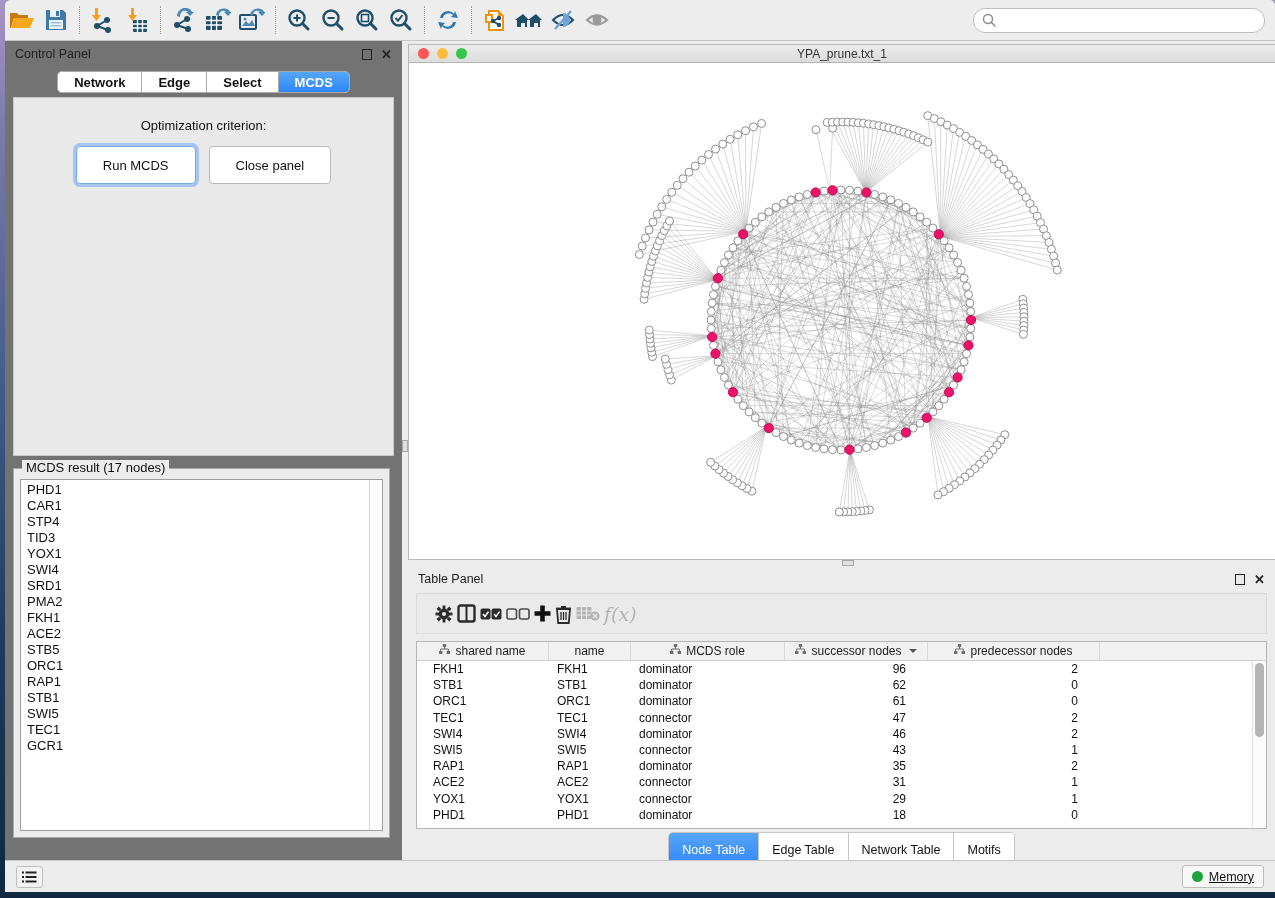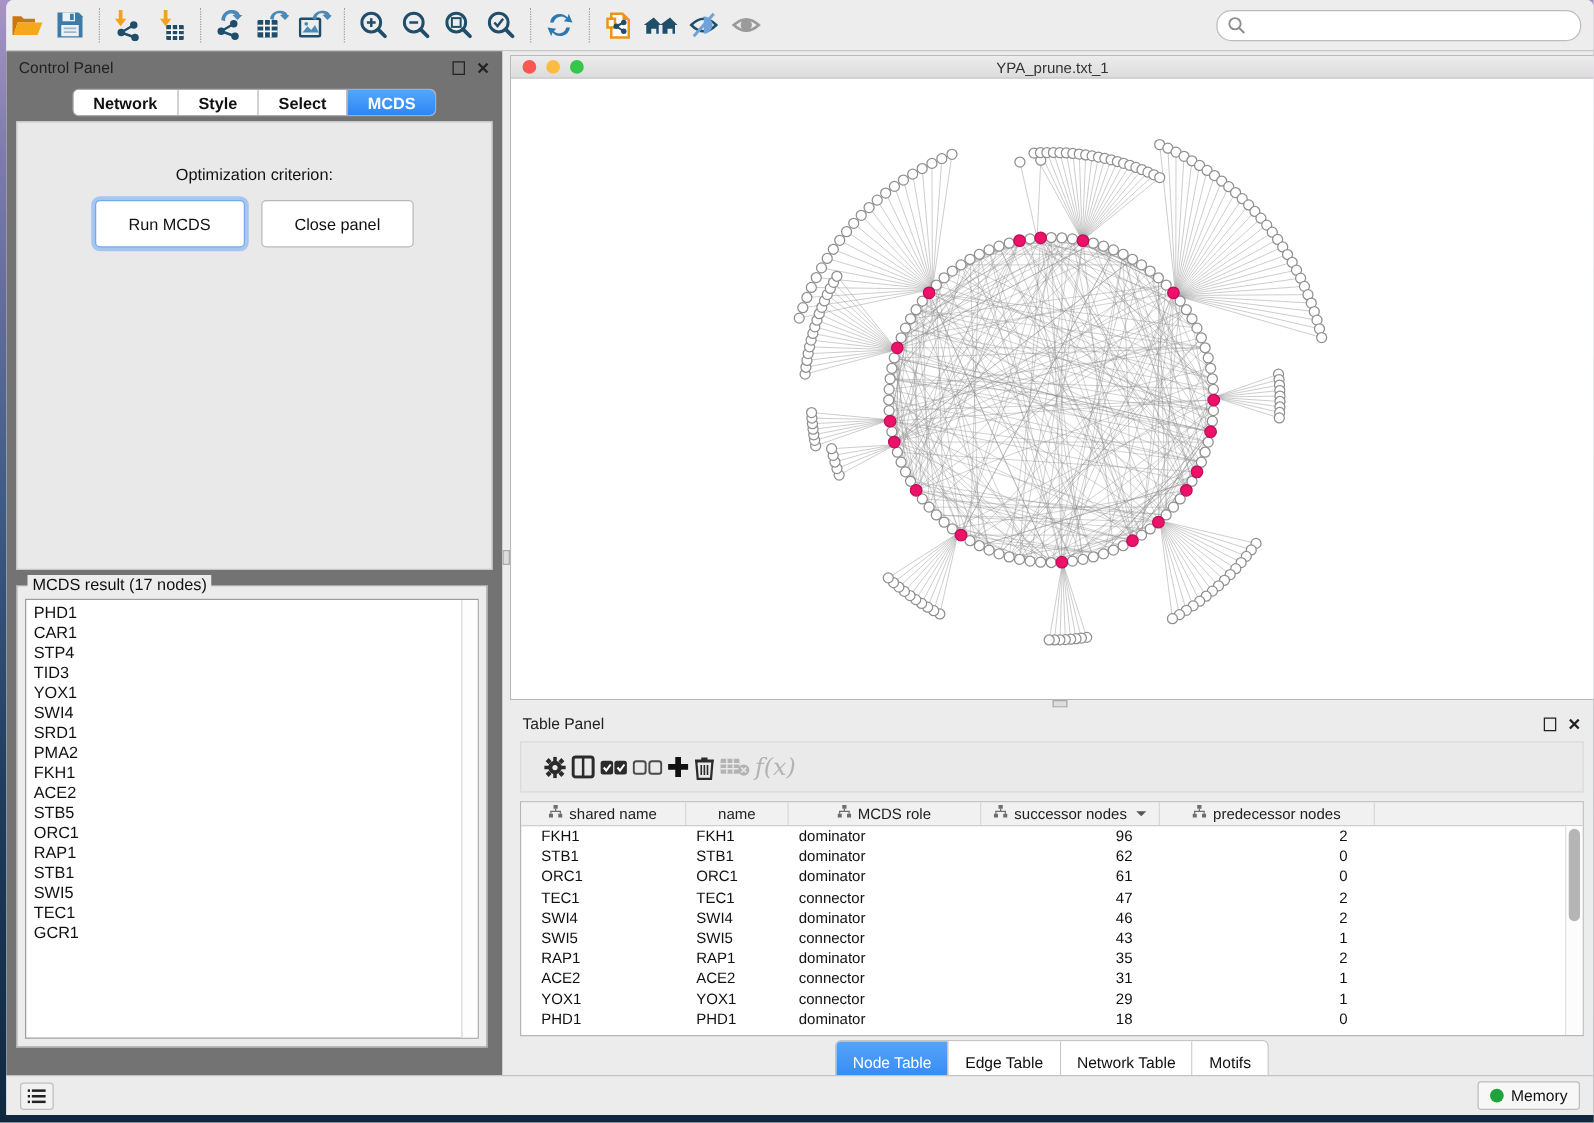--- a/index.html
+++ b/index.html
@@ -26,21 +26,21 @@
   .panel-wctl { margin-left:auto; display:flex; align-items:center; gap:9px; }
   .wctl-float { width:10px; height:11px; border:1.6px solid #222; display:inline-block; }
   .wctl-close { font-size:13px; font-weight:bold; color:#222; line-height:11px; }
   .seg-tabs { display:flex; justify-content:center; margin-top:4px; }
   .seg-group { display:flex; border:1px solid #ababab; border-radius:5px; overflow:hidden; background:#fff; height:22px; }
   .seg-tab { padding:0 16px; display:flex; align-items:center; font-size:13px; color:#111; border-right:1px solid #ababab; background:#fff;font-weight:bold; }
   .seg-tab:last-child { border-right:none; }
   .seg-tab.active { background:linear-gradient(180deg,#55a6f9,#2e86f7); color:#fff; }
   .cp-body { position:absolute; left:8px; right:8px; top:56px; height:359px;
     background:#e9e9e9; border:1px solid #c8c8c8; }
-  .opt-label { text-align:center; margin-top:34px; font-size:13px; color:#111; }
+  .opt-label { text-align:center; margin-top:20px; font-size:13px; color:#111; }
   .opt-select { margin:10px auto 0; width:312px; height:23px; background:#fff; border:1px solid #b6b6b6;
     border-radius:4px; display:flex; align-items:center; overflow:hidden; }
   .opt-select .val { flex:1; padding-left:9px; font-size:12.5px; color:#111; white-space:nowrap; }
   .opt-stepper { width:18px; height:23px; background:linear-gradient(180deg,#5fadfa,#2e86f7);
     border-radius:0 4px 4px 0; display:flex; flex-direction:column; align-items:center; justify-content:center; gap:2px; }
   .tri-up { width:0; height:0; border-left:4px solid transparent; border-right:4px solid transparent; border-bottom:5px solid #fff; }
   .tri-dn { width:0; height:0; border-left:4px solid transparent; border-right:4px solid transparent; border-top:5px solid #fff; }
   .cp-buttons { display:flex; justify-content:center; gap:13px; margin-top:13px; }
   .btn { height:38px; padding:0 26px; background:#fff; border:1px solid #b9b9b9; border-radius:4px;
     font-size:13px; color:#111; display:flex; align-items:center; }
@@ -98,21 +98,21 @@
   .tp-tab { padding:0 13px; display:flex; align-items:center; font-size:12.5px; color:#111; border-right:1px solid #c6c6c6; background:#fff; }
   .tp-tab:last-child { border-right:none; }
   .tp-tab.active { background:linear-gradient(180deg,#57a5f8,#2f86f6); color:#fff; }
 
   
   .statusbar { position:absolute; left:0; right:0; bottom:0; height:32px; background:#ececec; border-top:1px solid #c4c4c4;
     display:flex; align-items:center; padding:0 11px; }
   .status-listbtn { width:27px; height:22px; background:#f2f2f2; border:1px solid #bfbfbf; border-radius:3px;
     display:flex; align-items:center; justify-content:center; }
   .memory-btn { margin-left:auto; height:23px; background:#f7f7f7; border:1px solid #bdbdbd; border-radius:3px;
-    display:flex; align-items:center; gap:6px; padding:0 9px; font-size:12.5px; color:#111; }
+    display:flex; align-items:center; gap:6px; padding:0 9px; font-size:12.5px; color:#111;text-decoration:underline; }
   .mem-dot { width:11px; height:11px; border-radius:50%; }
 </style>
 </head>
 <body>
 
 <div class="window">
 
   <div class="toolbar">
     <div class="tb-btn">
       <svg width="26" height="22" viewBox="0 0 26 22">
@@ -260,21 +260,21 @@
     <div class="panel-titlebar">
       <span class="panel-title">Control Panel</span>
       <span class="panel-wctl">
         <span class="wctl-float"></span>
         <span class="wctl-close">✕</span>
       </span>
     </div>
     <div class="seg-tabs">
       <div class="seg-group">
         <div class="seg-tab">Network</div>
-        <div class="seg-tab">Style</div>
+        <div class="seg-tab">Edge</div>
         <div class="seg-tab">Select</div>
         <div class="seg-tab active">MCDS</div>
       </div>
     </div>
     <div class="cp-body">
       <div class="opt-label">Optimization criterion:</div>
       <div class="cp-buttons">
         <div class="btn focused">Run MCDS</div>
         <div class="btn">Close panel</div>
       </div>

